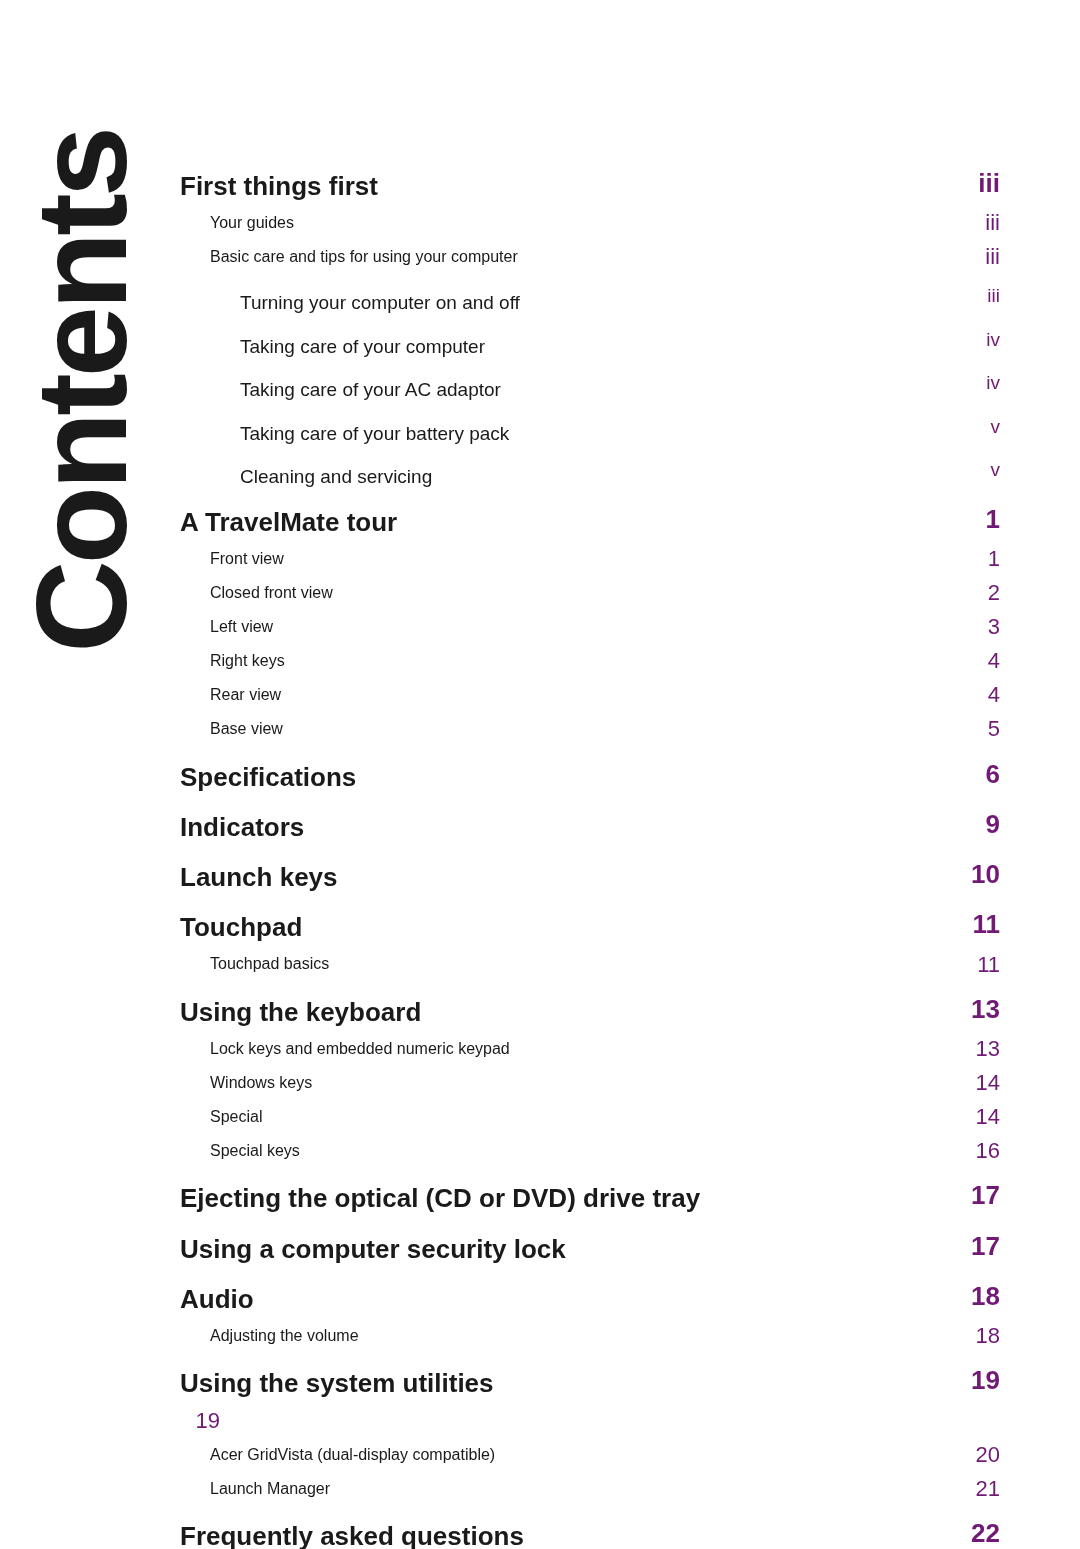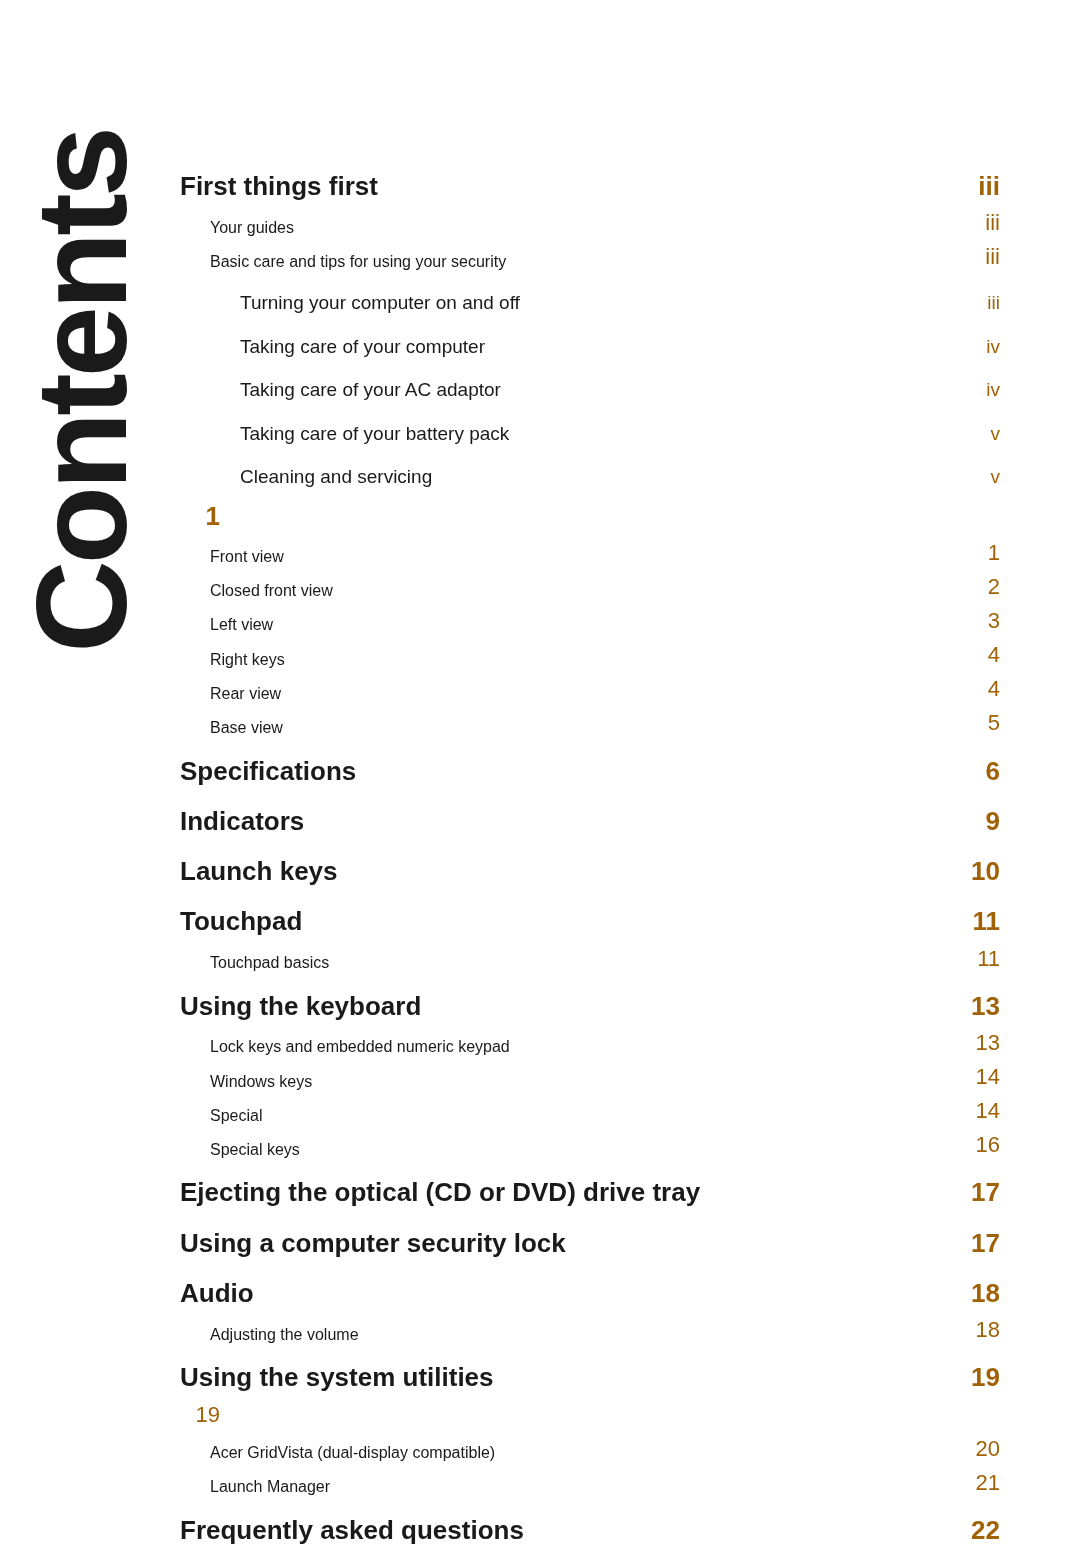--- a/index.html
+++ b/index.html
@@ -42,31 +42,31 @@
 
     .toc-container {
       margin-left: 180px;
       margin-right: 80px;
       padding-top: 80px;
     }
 
     .toc-entry {
       display: flex;
       justify-content: space-between;
-      align-items: flex-end;
+      align-items: center;
       line-height: 1.55;
     }
 
     .toc-title {
       flex: 1;
       color: #1a1a1a;
     }
 
     .toc-page {
-      color: #a16207;
+      color: #701a75;
       min-width: 40px;
       text-align: right;
       padding-left: 8px;
     }
 
     
     .level-1 .toc-title {
       font-size: 26px;
       font-weight: 700;
       margin-top: 6px;
@@ -114,21 +114,21 @@
 
   <div class="toc-entry level-1">
         <span class="toc-title">First things first</span>
         <span class="toc-page">iii</span>
       </div>
       <div class="toc-entry level-2">
         <span class="toc-title">Your guides</span>
         <span class="toc-page">iii</span>
       </div>
       <div class="toc-entry level-2">
-        <span class="toc-title">Basic care and tips for using your security</span>
+        <span class="toc-title">Basic care and tips for using your computer</span>
         <span class="toc-page">iii</span>
       </div>
       <div class="toc-entry level-3">
         <span class="toc-title">Turning your computer on and off</span>
         <span class="toc-page">iii</span>
       </div>
       <div class="toc-entry level-3">
         <span class="toc-title">Taking care of your computer</span>
         <span class="toc-page">iv</span>
       </div>
@@ -138,20 +138,21 @@
       </div>
       <div class="toc-entry level-3">
         <span class="toc-title">Taking care of your battery pack</span>
         <span class="toc-page">v</span>
       </div>
       <div class="toc-entry level-3">
         <span class="toc-title">Cleaning and servicing</span>
         <span class="toc-page">v</span>
       </div>
       <div class="toc-entry level-1 section-gap">
+        <span class="toc-title">A TravelMate tour</span>
         <span class="toc-page">1</span>
       </div>
       <div class="toc-entry level-2">
         <span class="toc-title">Front view</span>
         <span class="toc-page">1</span>
       </div>
       <div class="toc-entry level-2">
         <span class="toc-title">Closed front view</span>
         <span class="toc-page">2</span>
       </div>

